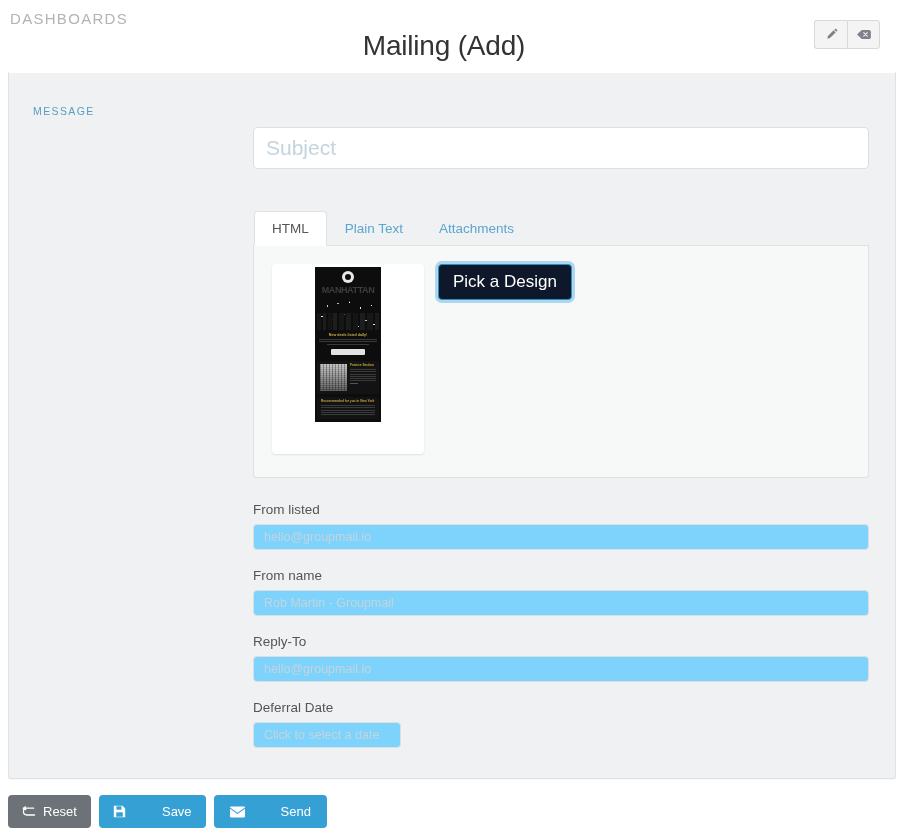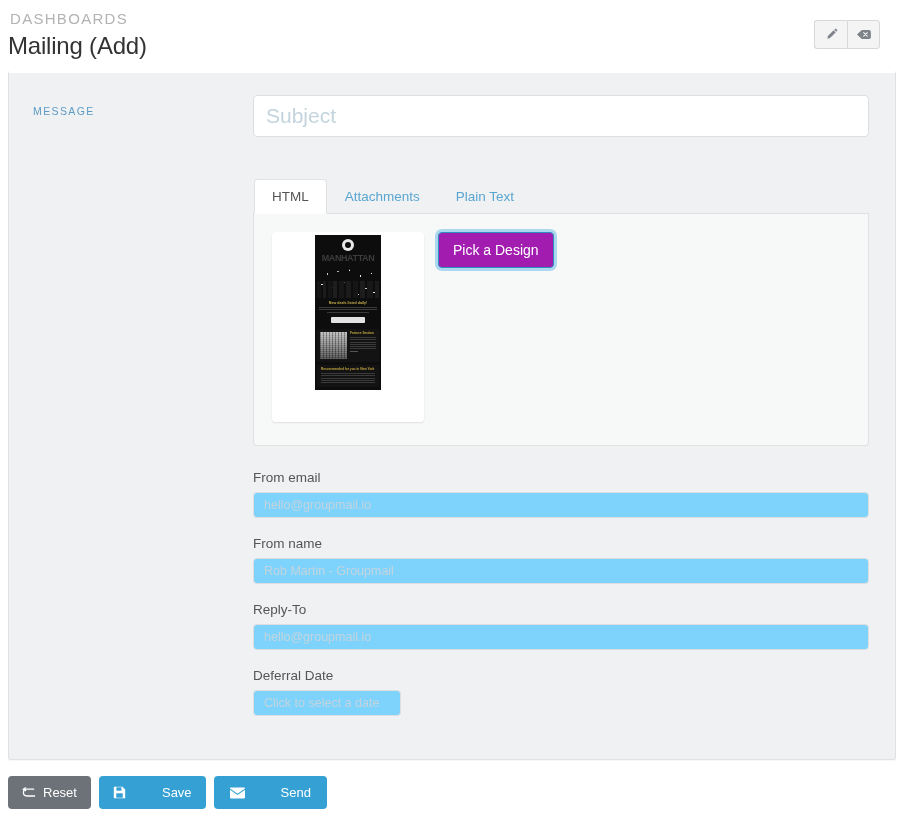--- a/index.html
+++ b/index.html
@@ -25,26 +25,27 @@
     padding: 8px 24px 0 8px;
   }
   .breadcrumb {
     font-size: 15px;
     letter-spacing: 1.3px;
     color: #b3b3b3;
     font-weight: 400;
     margin: 2px 0 0 2px;
   }
   .page-title {
-    font-size: 24px;
+    font-size: 28px;
     font-weight: 400;
     color: #333333;
     letter-spacing: -0.2px;
     margin: 1px 0 0 0;
     line-height: 36px;
+    text-align: center;
   }
   .header-actions {
     position: absolute;
     top: 20px;
     right: 24px;
     display: flex;
   }
   .hdr-btn {
     width: 33px;
     height: 29px;
@@ -92,20 +93,21 @@
     width: 100%;
     height: 42px;
     background: #ffffff;
     border: 1px solid #dddee0;
     border-radius: 4px;
     font-family: "Liberation Sans", sans-serif;
     font-size: 21px;
     color: #555;
     padding: 4px 12px;
     outline: none;
+    margin-top: 32px;
   }
   .subject-input::placeholder { color: #c3d4de; opacity: 1; }
 
   
   .tabs-row {
     display: flex;
     margin-top: 42px;
     border-bottom: 1px solid #e0e1e2;
     padding-left: 1px;
     align-items: flex-end;
@@ -224,24 +226,24 @@
   }
   .tpl-txtcol { flex:1 1 auto; }
   .tpl-sub { color:#c5a83f;font-size:3.2px;font-weight:bold;line-height:3.6px;margin-bottom:2px;
              font-family:"Liberation Sans",sans-serif;}
   .tpl-mini { height:0.9px;background:#3a3a3a;margin:1.2px 0; }
   .tpl-tag { height:1.6px;width:8px;background:#555;margin-top:2px; }
   .tpl-band { background:#131313;margin:0 2px 3px 2px;padding:3px 4px; }
 
   .pick-design {
     margin-left: 14px;
-    background: #a21caf;
+    background: #0f172a;
     border: 1px solid #2b8fc0;
     color: #ffffff;
-    font-size: 14px;
+    font-size: 17px;
     font-family: "Liberation Sans", sans-serif;
     padding: 9px 14px;
     border-radius: 4px;
     cursor: pointer;
     box-shadow: 0 0 0 3px rgba(110,190,230,0.55);
     line-height: 16px;
   }
 
   
   .field { margin-top: 18px; }
@@ -331,22 +333,22 @@
         <div class="panel-legend">
           <span class="legend-label">MESSAGE</span>
         </div>
 
         <div class="panel-body">
 
           <input class="subject-input" type="text" placeholder="Subject" style="">
 
           <div class="tabs-row">
             <div class="tab active">HTML</div>
+            <div class="tab">Plain Text</div>
             <div class="tab">Attachments</div>
-            <div class="tab">Plain Text</div>
           </div>
 
           <div class="tab-pane">
 
             <div class="design-card">
               <div class="tpl">
                 <div class="tpl-logo"></div>
                 <div class="tpl-word">MANHATTAN</div>
                 <div class="tpl-skyline"></div>
                 <div class="tpl-head2">New deals listed daily!</div>
@@ -394,21 +396,21 @@
 
               </div>
             </div>
 
             <button class="pick-design">Pick a Design</button>
           </div>
 
           <div class="fields-wrap">
 
             <div class="field">
-              <label class="field-label">From email</label>
+              <label class="field-label">From listed</label>
               <input class="text-input" type="text" placeholder="hello@groupmail.io" style="">
             </div>
 
             <div class="field">
               <label class="field-label">From name</label>
               <input class="text-input" type="text" placeholder="Rob Martin - Groupmail" style="">
             </div>
 
             <div class="field">
               <label class="field-label">Reply-To</label>

